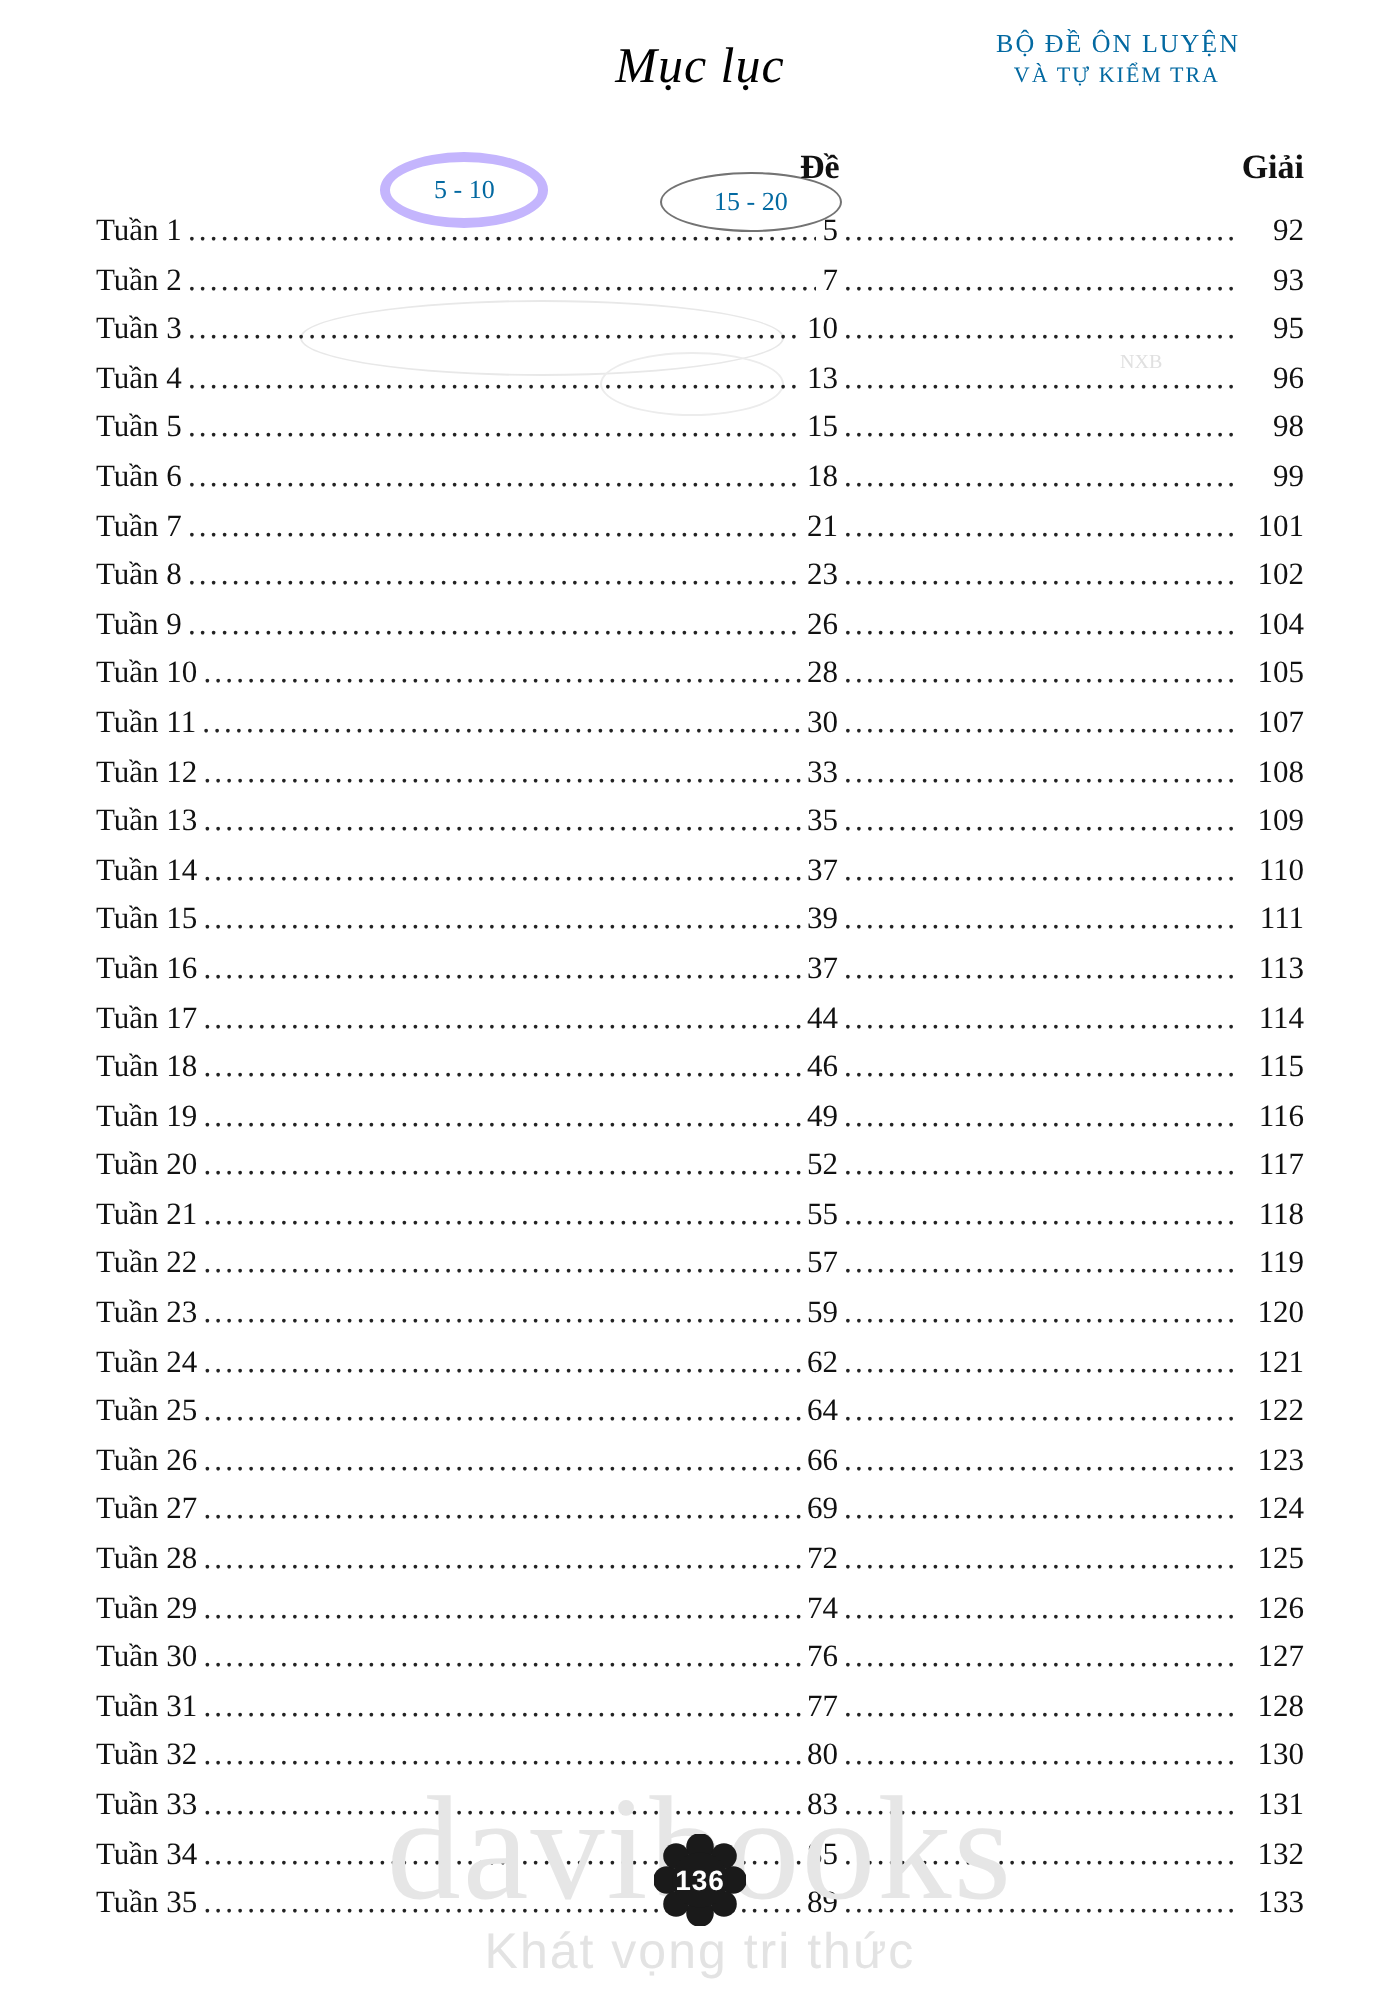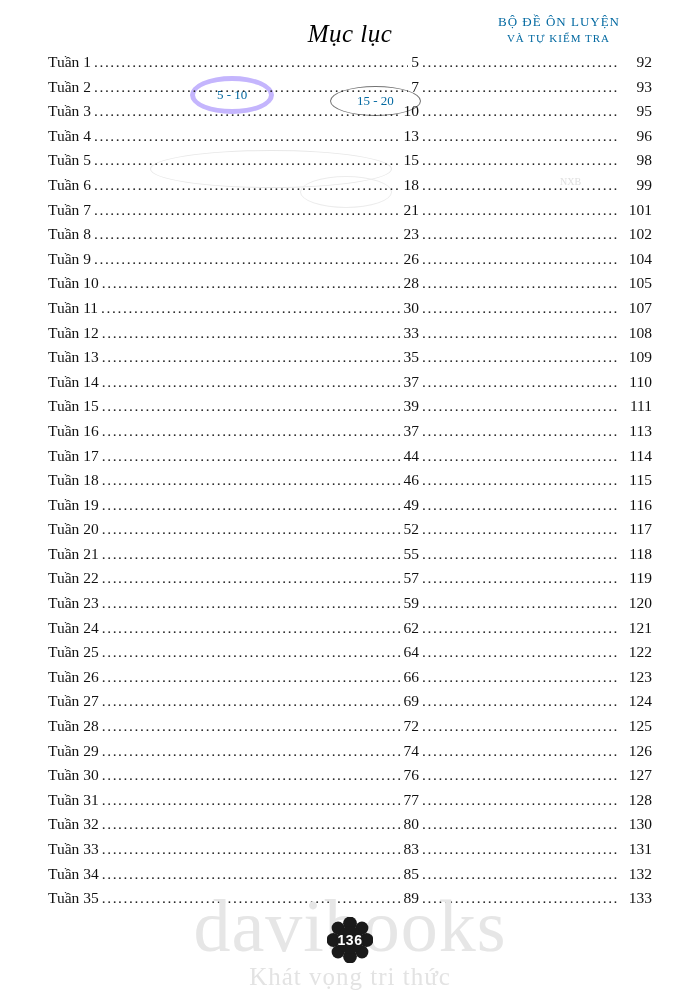--- a/index.html
+++ b/index.html
@@ -139,21 +139,21 @@
     z-index: 3;
   }
   .wm-main {
     font-family: "Liberation Serif", serif;
     font-size: 74px;
     color: #e6e6e6;
     letter-spacing: 1px;
     line-height: 0.95;
   }
   .wm-sub {
-    font-family: Liberation Serif, serif;
+    font-family: Liberation Sans, sans-serif;
     font-size: 25px;
     color: #e3e3e3;
     letter-spacing: 1px;
     margin-top: 2px;
   }
 
   
   .page-number-badge {
     position: absolute;
     left: 50%;
@@ -188,20 +188,24 @@
 <div class="bleed bleed-3">5 - 10</div>
 <div class="bleed bleed-4">15 - 20</div>
 <div class="bleed bleed-5"></div>
 <div class="bleed bleed-6"></div>
 <div class="bleed bleed-7">NXB</div>
 
 <div class="page">
 
   <h1 class="doc-title">Mục lục</h1>
 
+  <div class="col-headers">
+    <span class="col-header-de">Đề</span>
+    <span class="col-header-giai">Giải</span>
+  </div>
 
   <div class="toc" id="toc-list">
       <div class="toc-row">
         <span class="toc-label">Tuần 1</span>
         <span class="dots-a">...................................................................................................</span>
         <span class="toc-de">5</span>
         <span class="dots-b">...................................................................................................</span>
         <span class="toc-giai">92</span>
       </div>
       <div class="toc-row">

